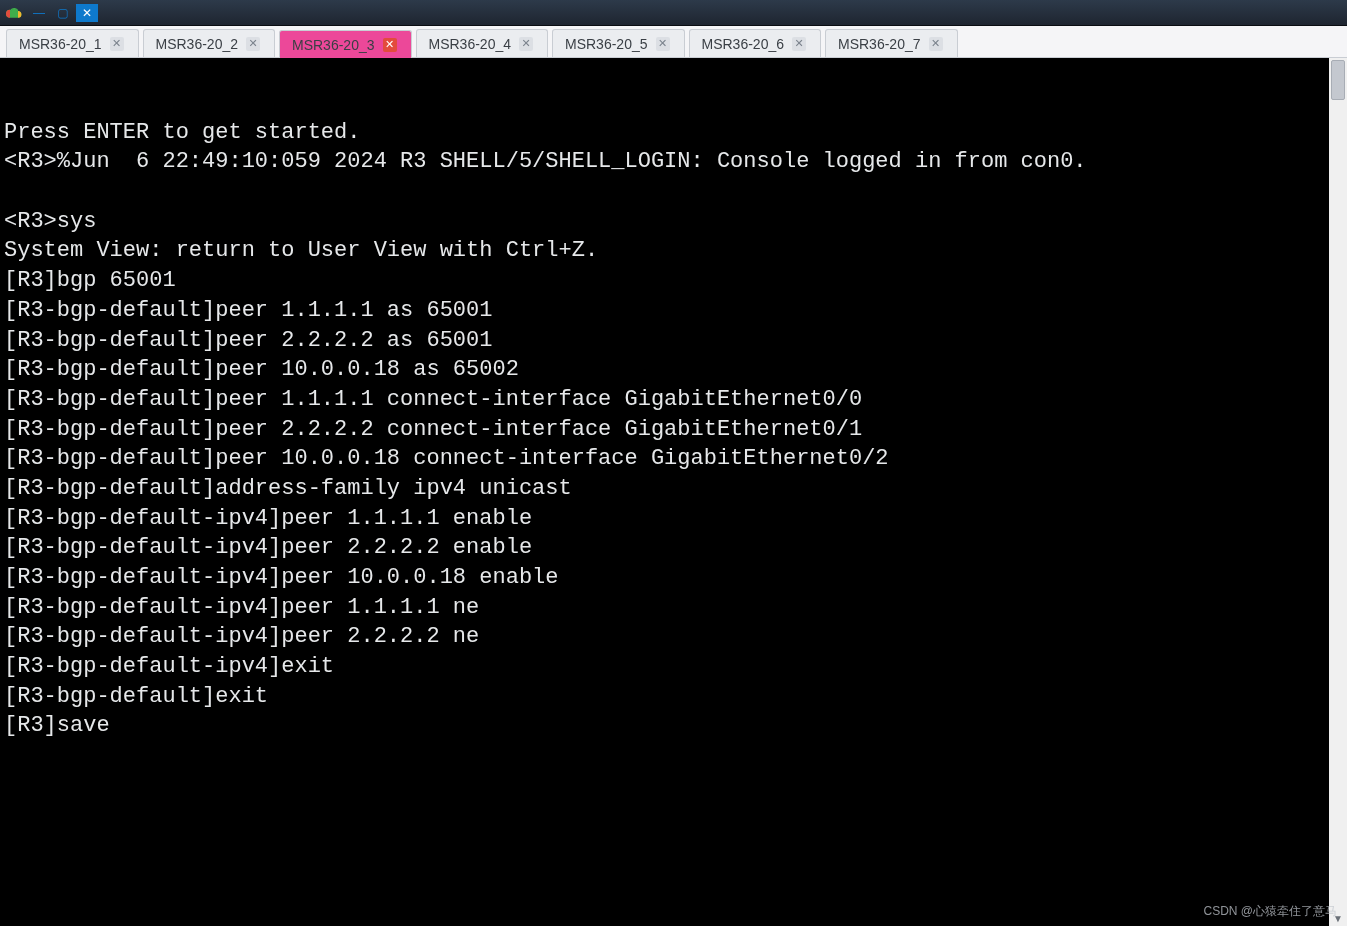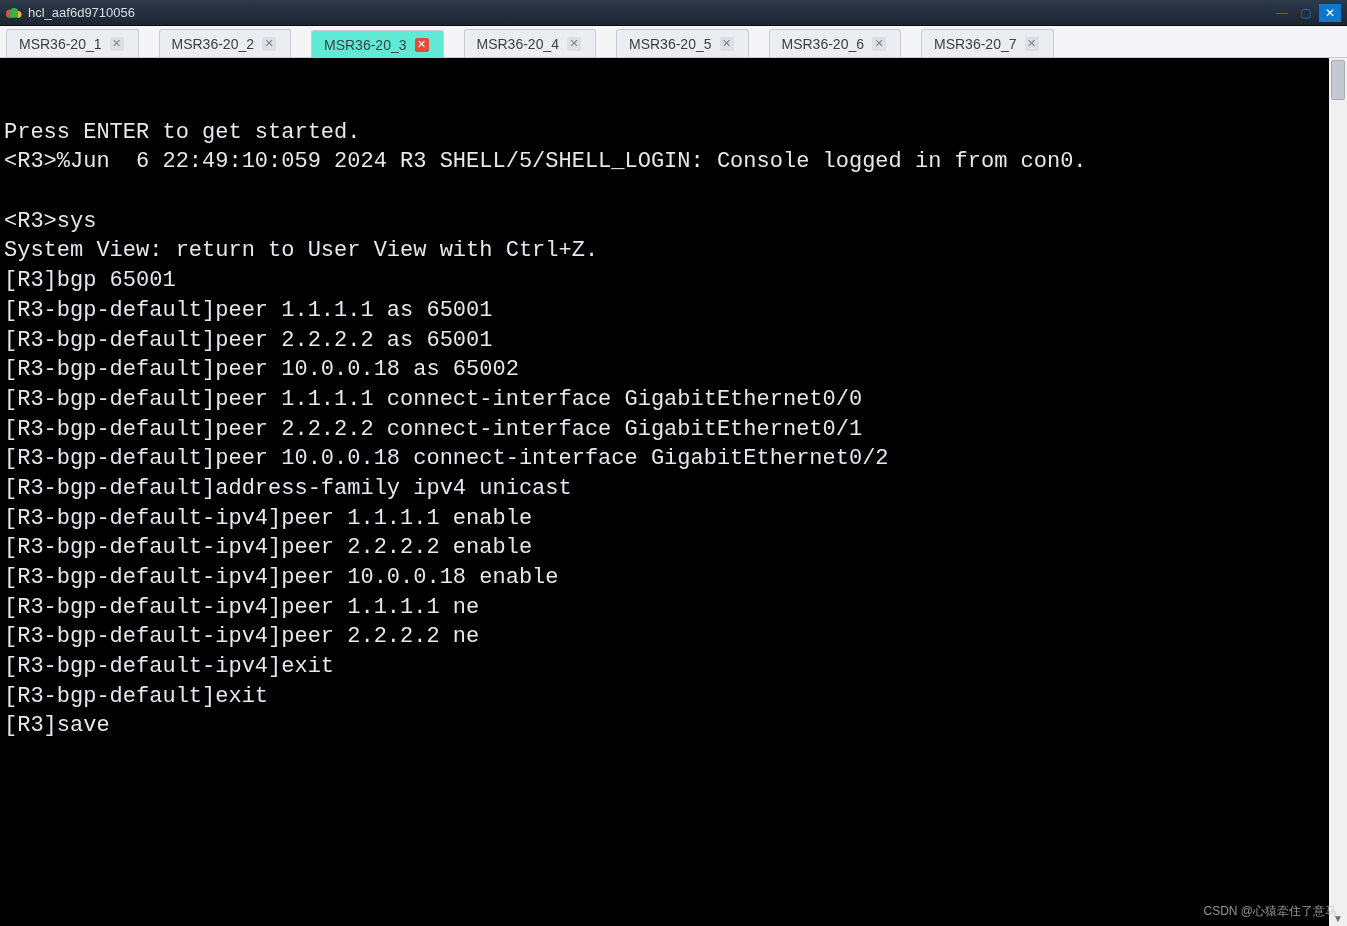--- a/index.html
+++ b/index.html
@@ -42,39 +42,38 @@
     .window-btn.close { background: #0e79cc; color:#fff; }
     .window-btn.max { color:#0e79cc; }
     .window-btn.min { color:#0e79cc; }
     .tab-bar {
       height: 32px;
       background: #f5f5f7;
       display: flex;
       align-items: flex-end;
       padding-left: 6px;
       border-bottom: 1px solid #c9cdd3;
-      gap: 16px;
     }
     .tab {
       height: 28px;
       padding: 0 14px 0 12px;
       margin-right: 4px;
       display: flex;
       align-items: center;
       background: #ebedf0;
       border: 1px solid #c9cdd3;
       border-bottom: none;
       border-radius: 3px 3px 0 0;
       color: #3a3f45;
       font-size: 14px;
       cursor: pointer;
       gap: 8px;
     }
     .tab.active {
-      background: #5eead4;
+      background: #ec4899;
       position: relative;
       top: 1px;
     }
     .tab-close {
       width: 14px; height: 14px;
       display: inline-flex;
       align-items: center; justify-content: center;
       font-size: 11px;
       line-height: 1;
     }
@@ -148,21 +147,20 @@
 <body>
 
 <div class="titlebar">
   <span class="titlebar-icon">
     <svg class="cloud-svg" viewBox="0 0 24 16" width="16" height="12">
       <path class="g" d="M6 14a5 5 0 0 1 0-10c.4 0 .8.05 1.2.15A6 6 0 0 1 18 6h.2A4 4 0 0 1 18 14H6z" fill="none" stroke="#3fae4b" stroke-width="2"></path>
       <path class="r" d="M6 14a5 5 0 0 1 0-10" fill="none" stroke="#e34b3d" stroke-width="2"></path>
       <path class="y" d="M18 6h.2A4 4 0 0 1 18 14" fill="none" stroke="#f3b62f" stroke-width="2"></path>
     </svg>
   </span>
-  <span class="titlebar-title">hcl_aaf6d9710056</span>
   <div class="window-controls">
     <div class="window-btn min">—</div>
     <div class="window-btn max">▢</div>
     <div class="window-btn close">✕</div>
   </div>
 </div>
 
 <div class="tab-bar" id="tab-bar">
     <div class="tab">
       <span>MSR36-20_1</span>

